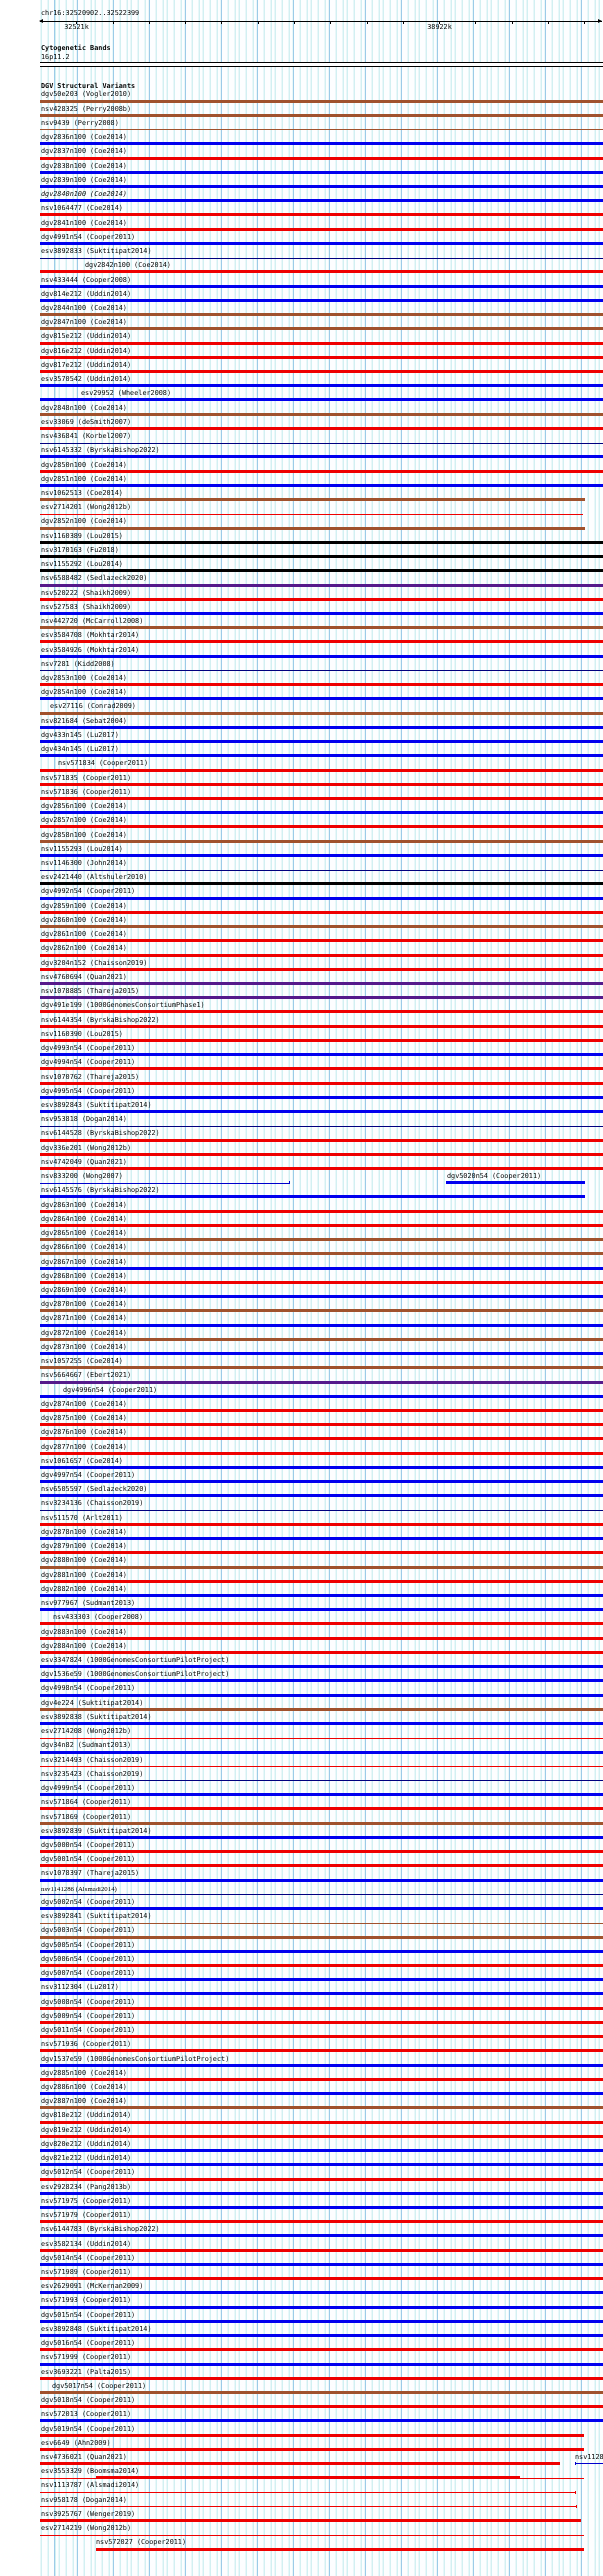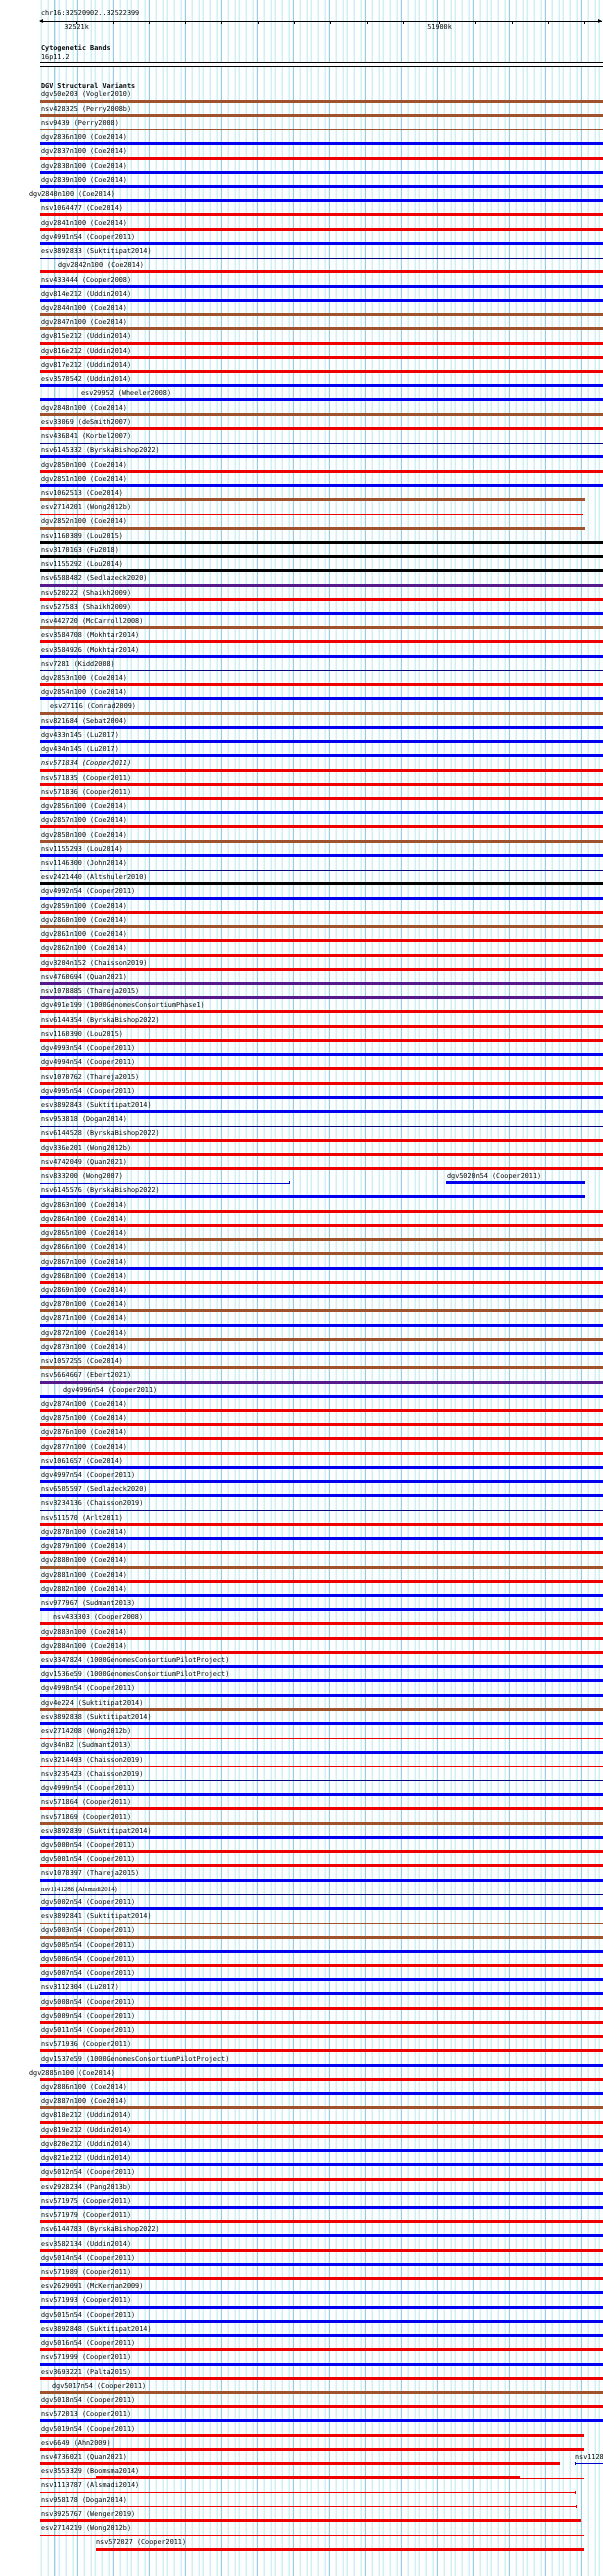--- a/index.html
+++ b/index.html
@@ -46,21 +46,21 @@
       <div class="tick" style="left: 294px;"></div>
       <div class="tick" style="left: 330px;"></div>
       <div class="tick" style="left: 367px;"></div>
       <div class="tick" style="left: 403px;"></div>
       <div class="tick" style="left: 439px;"></div>
       <div class="tick" style="left: 475px;"></div>
       <div class="tick" style="left: 512px;"></div>
       <div class="tick" style="left: 548px;"></div>
       <div class="tick" style="left: 584px;"></div>
       <div class="tick-label" style="left: 56px;">32521k</div>
-      <div class="tick-label" style="left: 419px;">51900k</div>
+      <div class="tick-label" style="left: 419px;">38922k</div>
     </div>
 
   <div class="txt bold" style="left:41px;top:45px;">Cytogenetic Bands</div>
   <div class="txt" style="left:41px;top:54px;">16p11.2</div>
   <div class="band-box"></div>
 
   <div class="txt bold" style="left:41px;top:83px;">DGV Structural Variants</div>
   <div id="dgv-track">
       <div class="vlabel" style="left: 41px; top: 91px;">dgv50e203 (Vogler2010)</div>
       <div class="vbar" style="left: 40px; width: 563px; top: 100px; height: 3.4px; background: rgb(160, 82, 45);"></div>
@@ -69,31 +69,31 @@
       <div class="vlabel" style="left: 41px; top: 120px;">nsv9439 (Perry2008)</div>
       <div class="vbar" style="left: 40px; width: 563px; top: 129px; height: 1.4px; background: rgb(160, 82, 45);"></div>
       <div class="vlabel" style="left: 41px; top: 134px;">dgv2836n100 (Coe2014)</div>
       <div class="vbar" style="left: 40px; width: 563px; top: 142px; height: 3.4px; background: rgb(0, 0, 238);"></div>
       <div class="vlabel" style="left: 41px; top: 148px;">dgv2837n100 (Coe2014)</div>
       <div class="vbar" style="left: 40px; width: 563px; top: 157px; height: 3.4px; background: rgb(238, 0, 0);"></div>
       <div class="vlabel" style="left: 41px; top: 163px;">dgv2838n100 (Coe2014)</div>
       <div class="vbar" style="left: 40px; width: 563px; top: 171px; height: 3.4px; background: rgb(0, 0, 238);"></div>
       <div class="vlabel" style="left: 41px; top: 177px;">dgv2839n100 (Coe2014)</div>
       <div class="vbar" style="left: 40px; width: 563px; top: 185px; height: 3.4px; background: rgb(0, 0, 238);"></div>
-      <div class="vlabel" style="left: 29px; top: 191px;">dgv2840n100 (Coe2014)</div>
+      <div class="vlabel" style="left: 41px; top: 191px; font-style: italic;">dgv2840n100 (Coe2014)</div>
       <div class="vbar" style="left: 40px; width: 563px; top: 199px; height: 3.4px; background: rgb(0, 0, 238);"></div>
       <div class="vlabel" style="left: 41px; top: 205px;">nsv1064477 (Coe2014)</div>
       <div class="vbar" style="left: 40px; width: 563px; top: 213px; height: 3.4px; background: rgb(238, 0, 0);"></div>
       <div class="vlabel" style="left: 41px; top: 220px;">dgv2841n100 (Coe2014)</div>
       <div class="vbar" style="left: 40px; width: 563px; top: 228px; height: 3.4px; background: rgb(238, 0, 0);"></div>
       <div class="vlabel" style="left: 41px; top: 234px;">dgv4991n54 (Cooper2011)</div>
       <div class="vbar" style="left: 40px; width: 563px; top: 242px; height: 3.4px; background: rgb(0, 0, 238);"></div>
       <div class="vlabel" style="left: 41px; top: 248px;">esv3892833 (Suktitipat2014)</div>
       <div class="vbar" style="left: 40px; width: 563px; top: 258px; height: 1.4px; background: rgb(0, 0, 128);"></div>
-      <div class="vlabel" style="left: 58px; top: 262px;">dgv2842n100 (Coe2014)</div>
+      <div class="vlabel" style="left: 41px; top: 262px; padding-left: 44px;">dgv2842n100 (Coe2014)</div>
       <div class="vbar" style="left: 40px; width: 563px; top: 270px; height: 3.4px; background: rgb(238, 0, 0);"></div>
       <div class="vlabel" style="left: 41px; top: 277px;">nsv433444 (Cooper2008)</div>
       <div class="vbar" style="left: 40px; width: 563px; top: 285px; height: 3.4px; background: rgb(0, 0, 238);"></div>
       <div class="vlabel" style="left: 41px; top: 291px;">dgv814e212 (Uddin2014)</div>
       <div class="vbar" style="left: 40px; width: 563px; top: 299px; height: 3.4px; background: rgb(0, 0, 238);"></div>
       <div class="vlabel" style="left: 41px; top: 305px;">dgv2844n100 (Coe2014)</div>
       <div class="vbar" style="left: 40px; width: 563px; top: 313px; height: 3.4px; background: rgb(160, 82, 45);"></div>
       <div class="vlabel" style="left: 41px; top: 319px;">dgv2847n100 (Coe2014)</div>
       <div class="vbar" style="left: 40px; width: 563px; top: 327px; height: 3.4px; background: rgb(160, 82, 45);"></div>
       <div class="vlabel" style="left: 41px; top: 333px;">dgv815e212 (Uddin2014)</div>
@@ -149,21 +149,21 @@
       <div class="vlabel" style="left: 41px; top: 689px;">dgv2854n100 (Coe2014)</div>
       <div class="vbar" style="left: 40px; width: 563px; top: 697px; height: 3.4px; background: rgb(0, 0, 238);"></div>
       <div class="vlabel" style="left: 50px; top: 703px;">esv27116 (Conrad2009)</div>
       <div class="vbar" style="left: 40px; width: 563px; top: 712px; height: 3.4px; background: rgb(160, 82, 45);"></div>
       <div class="vlabel" style="left: 41px; top: 718px;">nsv821684 (Sebat2004)</div>
       <div class="vbar" style="left: 40px; width: 563px; top: 726px; height: 3.4px; background: rgb(0, 0, 238);"></div>
       <div class="vlabel" style="left: 41px; top: 732px;">dgv433n145 (Lu2017)</div>
       <div class="vbar" style="left: 40px; width: 563px; top: 740px; height: 3.4px; background: rgb(0, 0, 238);"></div>
       <div class="vlabel" style="left: 41px; top: 746px;">dgv434n145 (Lu2017)</div>
       <div class="vbar" style="left: 40px; width: 563px; top: 754px; height: 3.4px; background: rgb(0, 0, 238);"></div>
-      <div class="vlabel" style="left: 41px; top: 760px; font-style: italic;">nsv571834 (Cooper2011)</div>
+      <div class="vlabel" style="left: 58px; top: 760px;">nsv571834 (Cooper2011)</div>
       <div class="vbar" style="left: 40px; width: 563px; top: 769px; height: 3.4px; background: rgb(238, 0, 0);"></div>
       <div class="vlabel" style="left: 41px; top: 775px;">nsv571835 (Cooper2011)</div>
       <div class="vbar" style="left: 40px; width: 563px; top: 783px; height: 3.4px; background: rgb(238, 0, 0);"></div>
       <div class="vlabel" style="left: 41px; top: 789px;">nsv571836 (Cooper2011)</div>
       <div class="vbar" style="left: 40px; width: 563px; top: 797px; height: 3.4px; background: rgb(238, 0, 0);"></div>
       <div class="vlabel" style="left: 41px; top: 803px;">dgv2856n100 (Coe2014)</div>
       <div class="vbar" style="left: 40px; width: 563px; top: 811px; height: 3.4px; background: rgb(0, 0, 238);"></div>
       <div class="vlabel" style="left: 41px; top: 817px;">dgv2857n100 (Coe2014)</div>
       <div class="vbar" style="left: 40px; width: 563px; top: 825px; height: 3.4px; background: rgb(238, 0, 0);"></div>
       <div class="vlabel" style="left: 41px; top: 832px;">dgv2858n100 (Coe2014)</div>
@@ -336,21 +336,21 @@
       <div class="vlabel" style="left: 41px; top: 1999px;">dgv5008n54 (Cooper2011)</div>
       <div class="vbar" style="left: 40px; width: 563px; top: 2007px; height: 3.4px; background: rgb(238, 0, 0);"></div>
       <div class="vlabel" style="left: 41px; top: 2013px;">dgv5009n54 (Cooper2011)</div>
       <div class="vbar" style="left: 40px; width: 563px; top: 2021px; height: 3.4px; background: rgb(238, 0, 0);"></div>
       <div class="vlabel" style="left: 41px; top: 2027px;">dgv5011n54 (Cooper2011)</div>
       <div class="vbar" style="left: 40px; width: 563px; top: 2035px; height: 3.4px; background: rgb(238, 0, 0);"></div>
       <div class="vlabel" style="left: 41px; top: 2041px;">nsv571936 (Cooper2011)</div>
       <div class="vbar" style="left: 40px; width: 563px; top: 2049px; height: 3.4px; background: rgb(238, 0, 0);"></div>
       <div class="vlabel" style="left: 41px; top: 2056px;">dgv1537e59 (1000GenomesConsortiumPilotProject)</div>
       <div class="vbar" style="left: 40px; width: 563px; top: 2064px; height: 3.4px; background: rgb(0, 0, 238);"></div>
-      <div class="vlabel" style="left: 29px; top: 2070px; text-align: center;">dgv2885n100 (Coe2014)</div>
+      <div class="vlabel" style="left: 41px; top: 2070px; text-align: center;">dgv2885n100 (Coe2014)</div>
       <div class="vbar" style="left: 40px; width: 563px; top: 2078px; height: 3.4px; background: rgb(238, 0, 0);"></div>
       <div class="vlabel" style="left: 41px; top: 2084px;">dgv2886n100 (Coe2014)</div>
       <div class="vbar" style="left: 40px; width: 563px; top: 2092px; height: 3.4px; background: rgb(0, 0, 238);"></div>
       <div class="vlabel" style="left: 41px; top: 2098px;">dgv2887n100 (Coe2014)</div>
       <div class="vbar" style="left: 40px; width: 563px; top: 2106px; height: 3.4px; background: rgb(160, 82, 45);"></div>
       <div class="vlabel" style="left: 41px; top: 2112px;">dgv818e212 (Uddin2014)</div>
       <div class="vbar" style="left: 40px; width: 563px; top: 2121px; height: 3.4px; background: rgb(238, 0, 0);"></div>
       <div class="vlabel" style="left: 41px; top: 2127px;">dgv819e212 (Uddin2014)</div>
       <div class="vbar" style="left: 40px; width: 563px; top: 2135px; height: 3.4px; background: rgb(238, 0, 0);"></div>
       <div class="vlabel" style="left: 41px; top: 2141px;">dgv820e212 (Uddin2014)</div>

